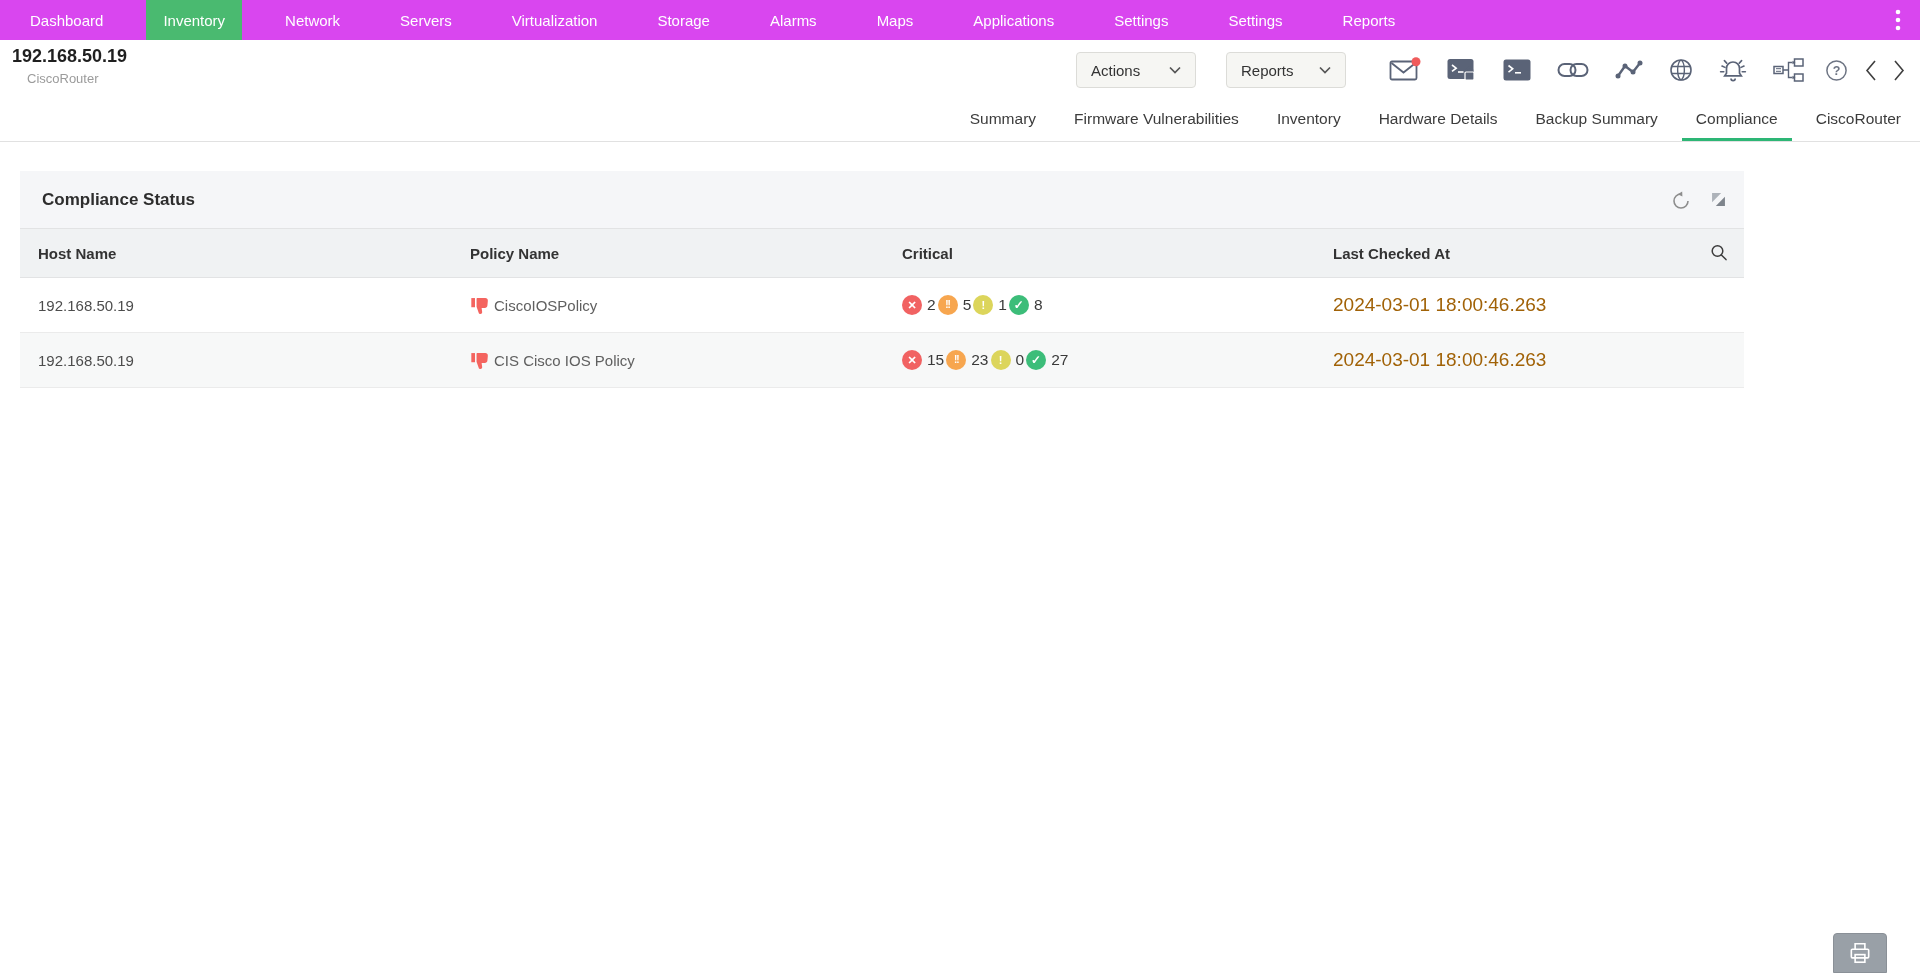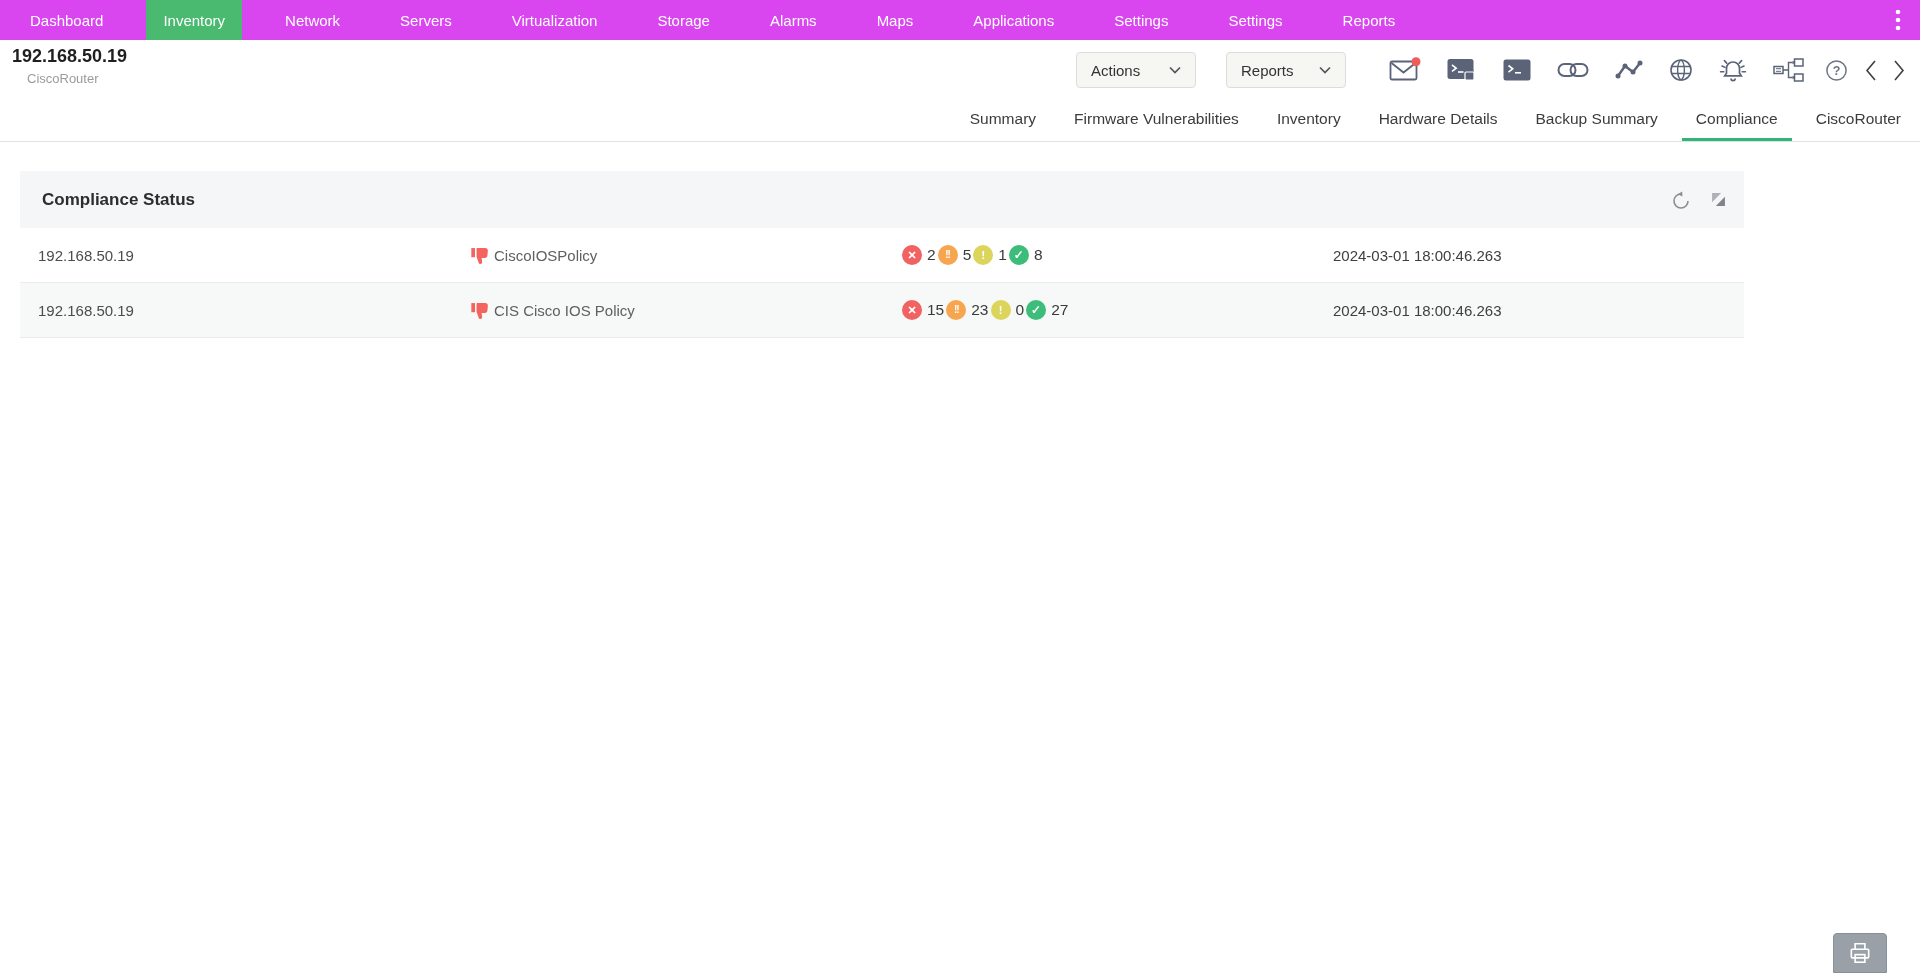--- a/index.html
+++ b/index.html
@@ -49,21 +49,21 @@
   .th { font-size:15px; font-weight:bold; color:#333; }
   .search-btn { position:absolute; right:16px; top:50%; transform:translateY(-50%);
     display:flex; cursor:pointer; }
 
   .table-row { height:55px; display:grid; grid-template-columns:432px 432px 431px 1fr;
     align-items:center; padding-left:18px; border-bottom:1px solid #ebebeb; background:#fff; cursor:pointer; }
   .table-row.alt { background:#f7f8f8; }
   .cell-host { font-size:15px; color:#4c4c4c; }
   .cell-policy { display:flex; align-items:center; gap:3px; font-size:15px; color:#606060; }
   .cell-critical { display:flex; align-items:center; }
-  .cell-time { font-size:15px; color:#404040; }
+  .cell-time { font-size:19px; color:#a16207; }
 
   .badge { min-width:20px; height:20px; border-radius:50%; display:flex; align-items:center;
     justify-content:center; color:#fff; font-weight:bold; font-size:11px; line-height:1; }
   .badge.error { background:#f16262; }
   .badge.major { background:#f7a64f; font-size:10px; letter-spacing:-1px; }
   .badge.minor { background:#dcd55b; }
   .badge.ok    { background:#3cbd79; font-size:12px; }
   .badge-count { font-size:15.5px; color:#3a3a3a; margin:0 2px 0 5px; }
 
   
@@ -235,20 +235,32 @@
       </span>
       <span>
         <svg width="15" height="15" viewBox="0 0 14 14">
           <polygon points="1,1 9.5,1 1,9.5" fill="#adb2b9"></polygon>
           <polygon points="13,4.5 13,13 4.5,13" fill="#7e848c"></polygon>
         </svg>
       </span>
     </div>
   </div>
 
+  <div class="table-header">
+    <div class="th">Host Name</div>
+    <div class="th">Policy Name</div>
+    <div class="th">Critical</div>
+    <div class="th">Last Checked At</div>
+    <span class="search-btn">
+      <svg width="18" height="18" viewBox="0 0 18 18">
+        <circle cx="7.5" cy="7" r="5.3" fill="none" stroke="#3c3c3c" stroke-width="1.5"></circle>
+        <line x1="11.4" y1="10.9" x2="16" y2="15.6" stroke="#3c3c3c" stroke-width="1.5" stroke-linecap="round"></line>
+      </svg>
+    </span>
+  </div>
 
   <div class="table-row">
     <div class="cell-host">192.168.50.19</div>
     <div class="cell-policy">
       <span>
         <svg width="21" height="21" viewBox="0 0 24 24" fill="#f4645f">
           <path d="M1.5 3.5 h4.2 v10.5 H1.5 z"></path>
           <path d="M7.5 13.2 V4.2 c0-.4.3-.7.7-.7 h9.3 c1.7 0 3 1.4 2.9 3 l-.5 5.6 c-.1 1.6-1.4 2.8-3 2.8 h-3.6 l.6 4.6 c.2 1.2-.8 2.3-2 2.3 -.9 0-1.6-.5-1.9-1.3 l-2.3-6.4 c-.1-.3-.2-.6-.2-.9 z"></path>
         </svg>
       </span>

